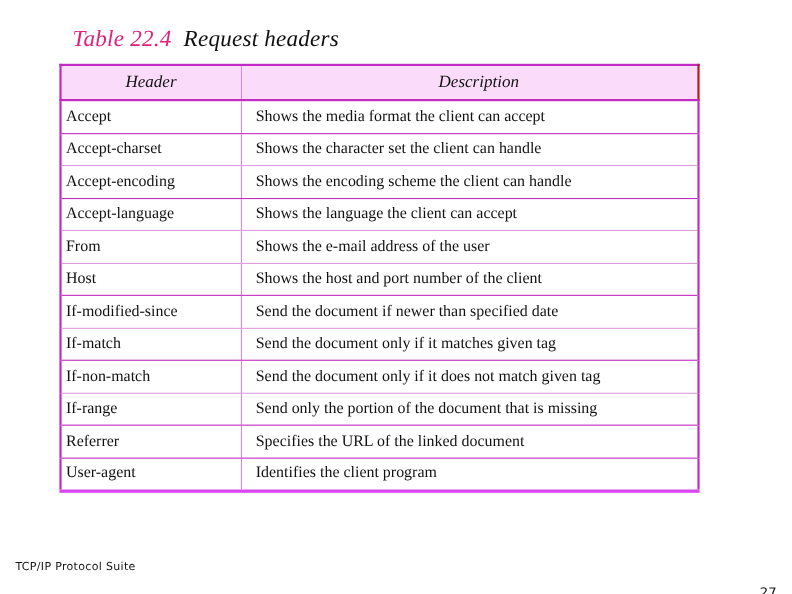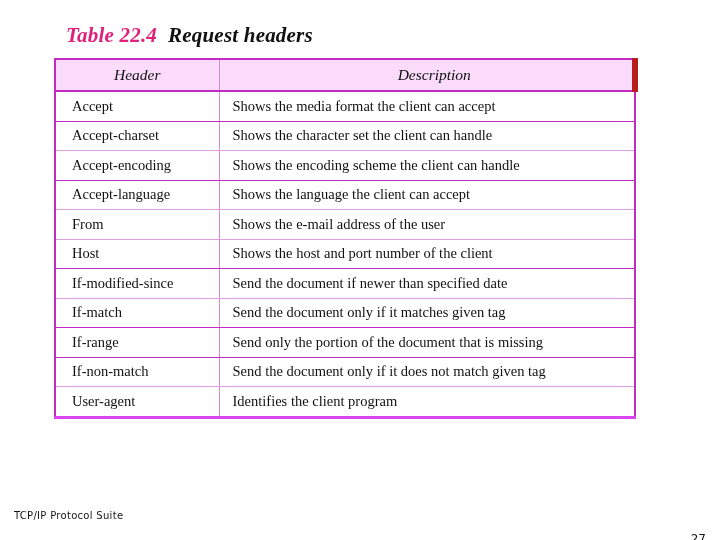--- a/index.html
+++ b/index.html
@@ -15,21 +15,21 @@
     position: relative;
   }
 
   
   #slide-title {
     position: absolute;
     left: 66px;
     top: 22px;
     white-space: nowrap;
     font-style: italic;
-    font-weight: bold;
+    font-weight: normal;
     font-size: 21px;
     line-height: 26px;
   }
   #slide-title .tbl-num {
     color: #E0217A;
     letter-spacing: 0.2px;
   }
   #slide-title .tbl-caption {
     color: #101010;
     margin-left: 11px;
@@ -65,29 +65,29 @@
   tr.thead-row th {
     height: 30px;
     background: #FADCFA;
     font-style: italic;
     font-size: 15.5px;
     text-align: center;
     border-top: 2px solid #C22BC2;
     border-bottom: 2px solid #C22BC2;
   }
   tr.thead-row th.th-header { border-right: 1px solid #D98AD9; border-left: 2px solid #C22BC2; }
-  tr.thead-row th.th-desc   { border-right: 6px solid #b91c1c; padding-left: 17px; }
+  tr.thead-row th.th-desc   { border-right: 2px solid #b91c1c; padding-left: 17px; }
 
   
   tr.data-row td {
     height: 28.5px;
     font-size: 14.5px;
   }
   tr.data-row td.cell-header {
-    padding-left: 16px;
+    padding-left: 4px;
     border-left: 2px solid #C22BC2;
     border-right: 1px solid #D98AD9;
   }
   tr.data-row td.cell-desc {
     padding-left: 13px;
     border-right: 2px solid #C22BC2;
   }
 
   
   tr.rule-strong td { border-bottom: 1.6px solid #C22BC2; }
@@ -158,27 +158,31 @@
           <td class="cell-desc">Shows the host and port number of the client</td>
         </tr>
         <tr class="data-row rule-light">
           <td class="cell-header">If-modified-since</td>
           <td class="cell-desc">Send the document if newer than specified date</td>
         </tr>
         <tr class="data-row rule-strong">
           <td class="cell-header">If-match</td>
           <td class="cell-desc">Send the document only if it matches given tag</td>
         </tr>
+        <tr class="data-row rule-light">
+          <td class="cell-header">If-non-match</td>
+          <td class="cell-desc">Send the document only if it does not match given tag</td>
+        </tr>
         <tr class="data-row rule-strong">
           <td class="cell-header">If-range</td>
           <td class="cell-desc">Send only the portion of the document that is missing</td>
         </tr>
-        <tr class="data-row rule-light">
-          <td class="cell-header">If-non-match</td>
-          <td class="cell-desc">Send the document only if it does not match given tag</td>
+        <tr class="data-row rule-strong">
+          <td class="cell-header">Referrer</td>
+          <td class="cell-desc">Specifies the URL of the linked document</td>
         </tr>
         <tr class="data-row last-row">
           <td class="cell-header">User-agent</td>
           <td class="cell-desc">Identifies the client program</td>
         </tr>
       </tbody>
   </table>
 </div>
 
 <div id="footer-left">TCP/IP Protocol Suite</div>

